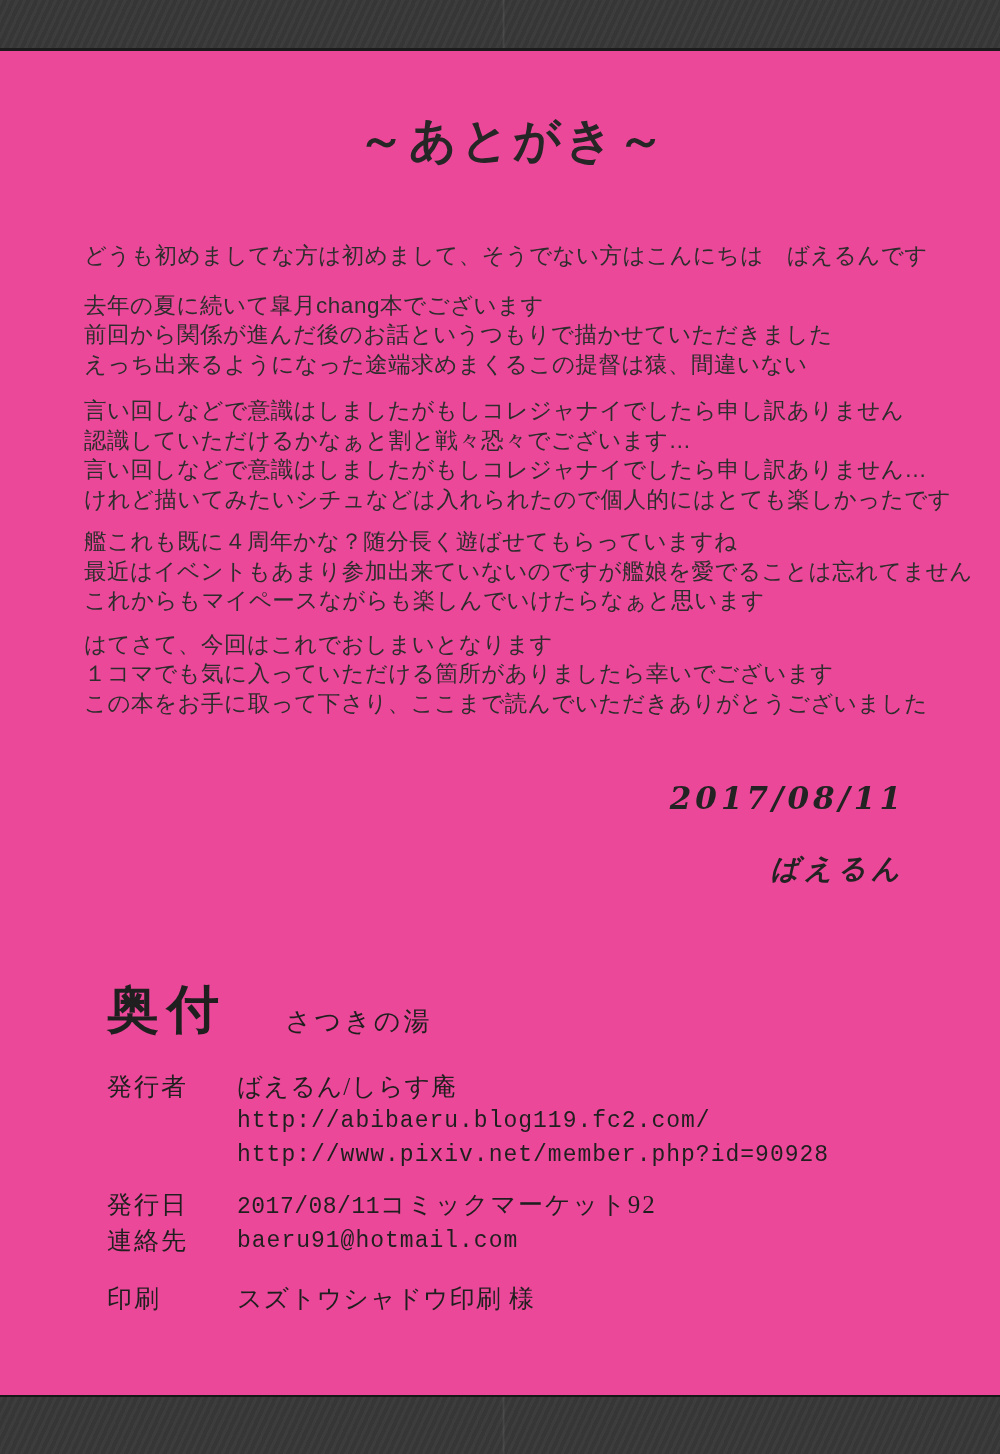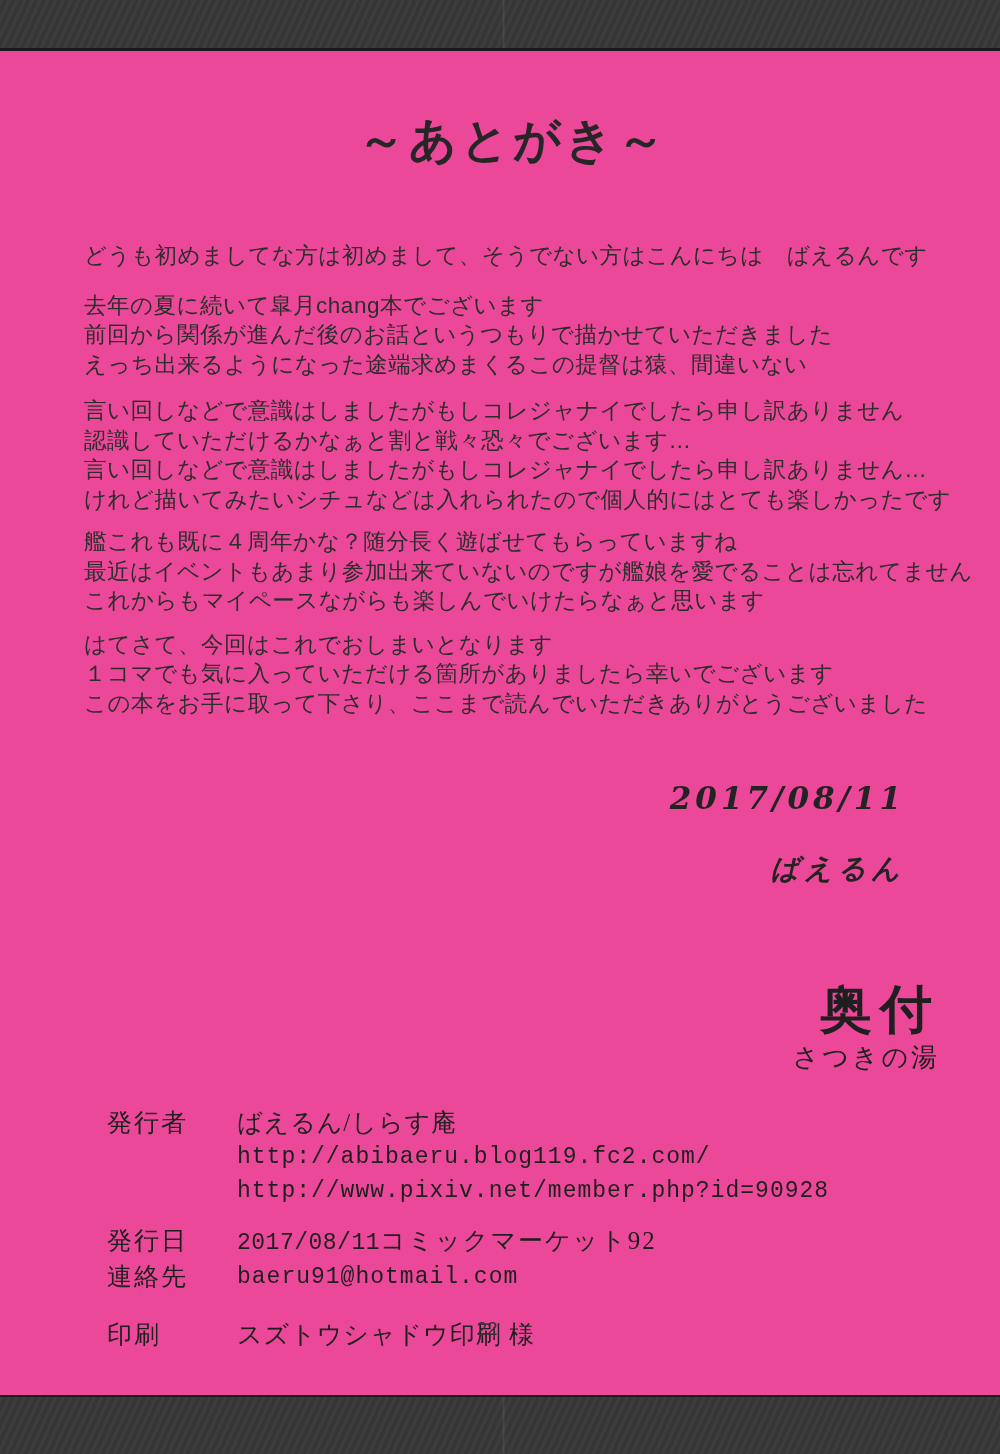--- a/index.html
+++ b/index.html
@@ -49,21 +49,21 @@
   }
   .datesig .date{font-size:31px;line-height:40px;letter-spacing:4px;}
   .datesig .sig{font-size:28px;line-height:40px;letter-spacing:5px;margin-top:31px;}
 
   
   .colophon{
     position:absolute;top:980px;left:107px;right:60px;
     font-family:"Liberation Serif","DejaVu Serif",serif;
     color:#1f1f1f;
   }
-  .colophon-header{display:flex;align-items:flex-end;margin-bottom:30px;flex-direction:column;}
+  .colophon-header{display:flex;align-items:flex-end;margin-bottom:30px;}
   .okuzuke{font-size:52px;line-height:60px;letter-spacing:8px;font-weight:600;}
   .booktitle{font-size:26px;line-height:36px;margin-left:58px;letter-spacing:3px;}
   .crow{display:flex;font-size:25px;line-height:34px;}
   .crow .label{flex:0 0 130px;letter-spacing:2px;}
   .crow .value{letter-spacing:1px;}
   .crow.gap-a{margin-top:16px;}
   .crow.gap-b{margin-top:24px;}
   .mono{
     font-family:"Liberation Mono","DejaVu Sans Mono",monospace;
     font-size:23px;letter-spacing:0.5px;
@@ -149,17 +149,16 @@
       <span class="label">連絡先</span>
       <span class="value mono">baeru91@hotmail.com</span>
     </div>
 
     <div class="crow gap-b">
       <span class="label">印刷</span>
       <span class="value">スズトウシャドウ印刷 様</span>
     </div>
   </div>
 
-  <div class="pagenum">22</div>
 
   <div class="band band-bottom"></div>
 
 </div>
 
 </body></html>

